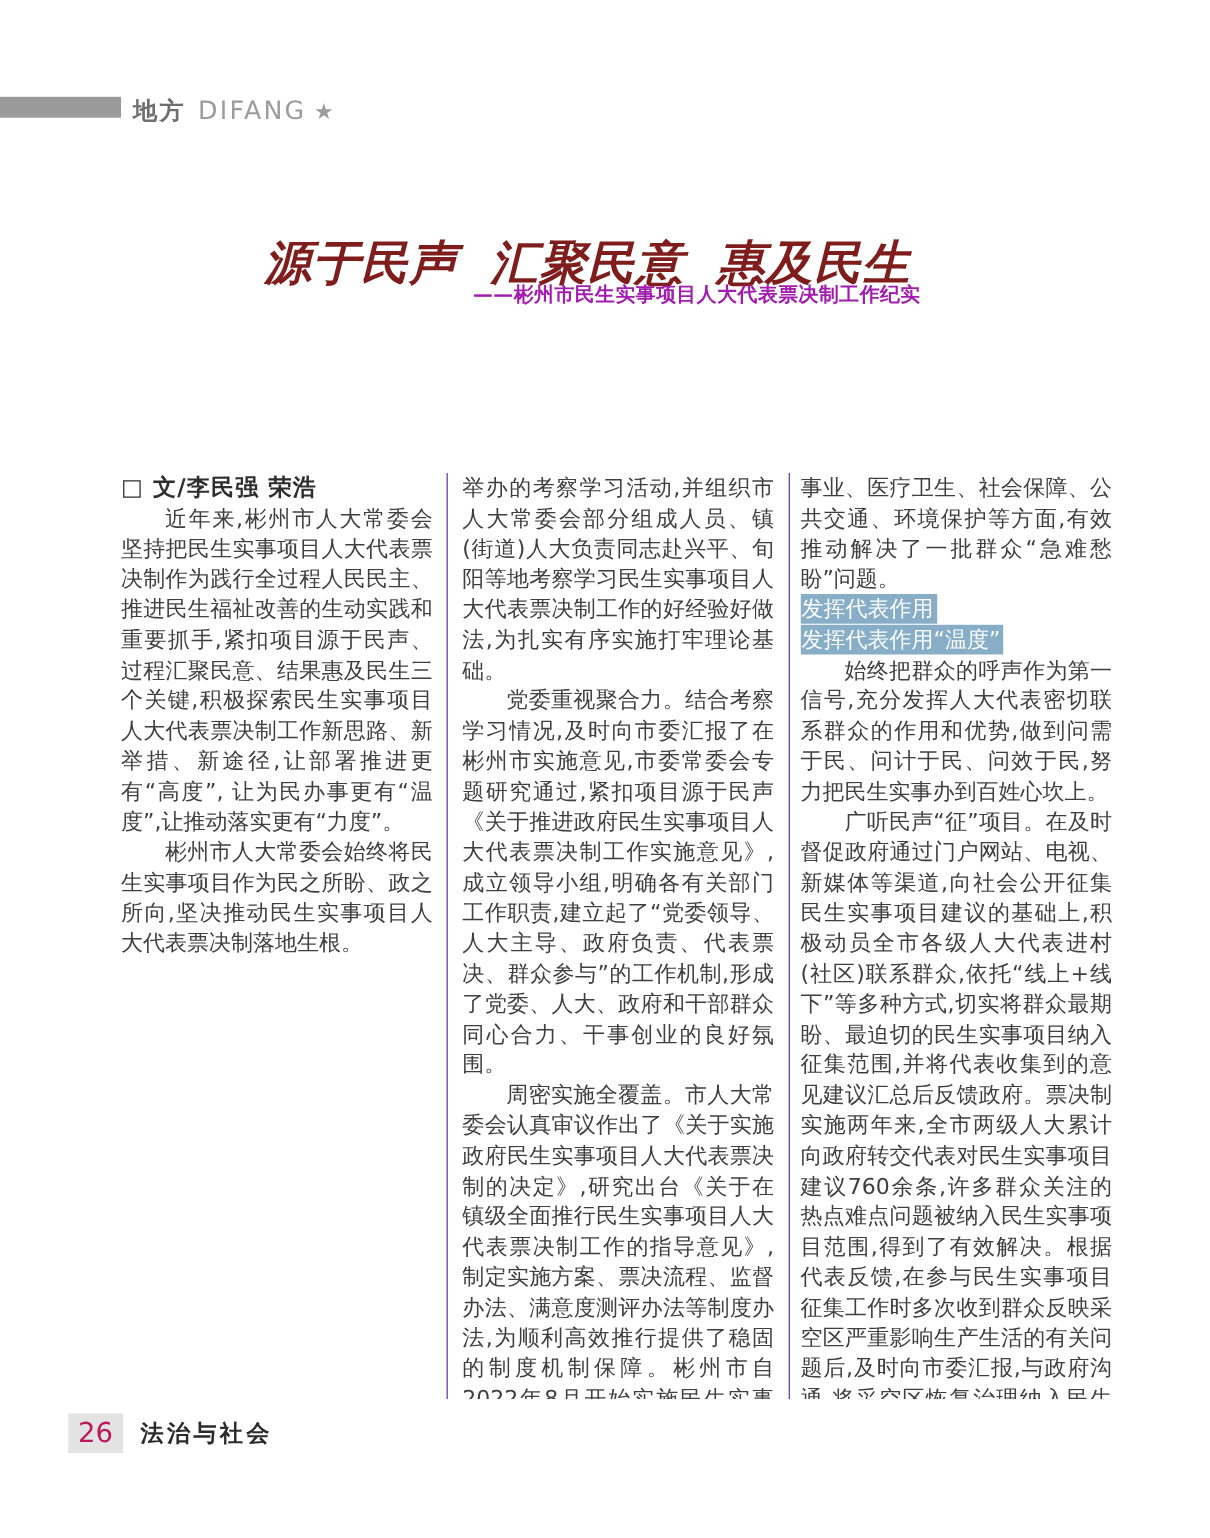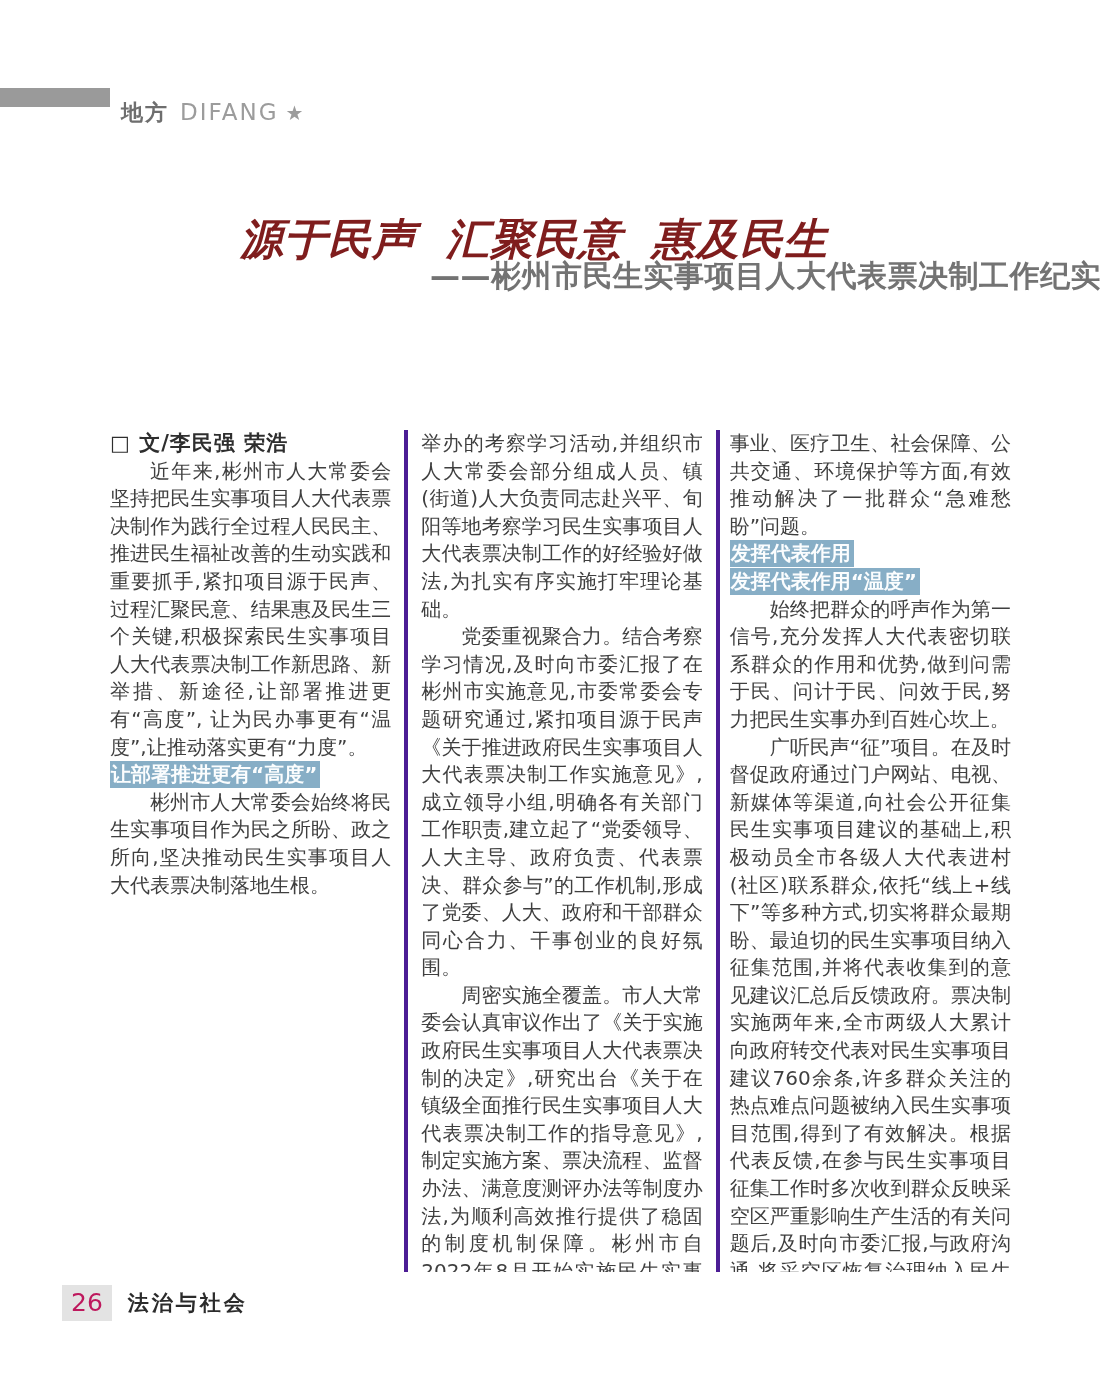--- a/index.html
+++ b/index.html
@@ -14,74 +14,74 @@
     overflow: hidden;
   }
 
   
   .page-header { position: absolute; top: 86px; left: 0; width: 100%; height: 26px; }
   .header-bar {
     position: absolute; left: 0; top: 2px;
     width: 110px; height: 19px;
     background: #9a9a9a;
   }
-  .header-label { position: absolute; left: 121px; top: 12px; white-space: nowrap; }
+  .header-label { position: absolute; left: 121px; top: 0; white-space: nowrap; }
   .header-label .cn { font-size: 22px; font-weight: bold; color: #6e6e6e; letter-spacing: 2px; }
   .header-label .en { font-size: 23px; color: #9c9c9c; letter-spacing: 2px; margin-left: 6px; }
   .header-label .star { font-size: 20px; color: #9c9c9c; margin-left: 2px; }
 
   
   .title {
     position: absolute; left: 240px; top: 211px;
     font-size: 43px; font-weight: bold;
     color: #7f1d1d;
     letter-spacing: 1px;
     word-spacing: 14px;
     white-space: nowrap;
     font-style: italic;
   }
   .subtitle {
     position: absolute; left: 430px; top: 256px;
-    font-size: 30px; font-weight: bold;
-    color: #737373;
+    font-size: 18px; font-weight: bold;
+    color: #a21caf;
     letter-spacing: 0.5px;
     white-space: nowrap;
   }
 
   
   .article {
     position: absolute; left: 110px; top: 430px;
     width: 901px; height: 842px;
     display: flex;
     overflow: hidden;
   }
   .col {
     flex: 1 1 0;
     font-size: 20px;
     line-height: 27.6px;
     color: #3f3f3f;
     overflow: hidden;
   }
-  .col + .col { border-left: 4px solid #4c1d95; }
+  .col + .col { border-left: 1px solid #4c1d95; }
   .col-1 { padding-right: 13px; }
   .col-2 { padding-left: 13px; padding-right: 13px; }
   .col-3 { padding-left: 10px; }
 
   .byline {
     font-size: 21px; font-weight: bold; color: #2e2e2e;
     letter-spacing: 1px;
   }
   .para { text-align: justify; text-justify: inter-ideograph; }
   .indent { text-indent: 2em; }
 
   .hl-line { line-height: 27.6px; }
   .hl {
     background: #87aec6;
     color: #fbfdfe;
-    font-weight: bold;
+    font-weight: normal;
     padding: 1px 3px 2px 1px;
   }
 
   
   .page-footer { position: absolute; left: 62px; top: 1285px; display: flex; align-items: center; }
   .page-num {
     display: inline-block;
     background: #e3e3e3;
     color: #be185d;
     font-size: 25px;
@@ -108,21 +108,20 @@
   </div>
 
   <div class="title">源于民声 汇聚民意 惠及民生</div>
   <div class="subtitle">——彬州市民生实事项目人大代表票决制工作纪实</div>
 
   <div class="article">
 
     <div class="col col-1">
       <div class="byline">□ 文/李民强  荣浩</div>
       <p class="para indent">近年来,彬州市人大常委会坚持把民生实事项目人大代表票决制作为践行全过程人民民主、推进民生福祉改善的生动实践和重要抓手,紧扣项目源于民声、过程汇聚民意、结果惠及民生三个关键,积极探索民生实事项目人大代表票决制工作新思路、新举措、新途径,让部署推进更有“高度”, 让为民办事更有“温度”,让推动落实更有“力度”。</p>
-      <div class="hl-line"><span class="hl">让部署推进更有“高度”</span></div>
       <p class="para indent">彬州市人大常委会始终将民生实事项目作为民之所盼、政之所向,坚决推动民生实事项目人大代表票决制落地生根。</p>
 
     </div>
 
     <div class="col col-2">
       <p class="para">举办的考察学习活动,并组织市人大常委会部分组成人员、镇(街道)人大负责同志赴兴平、旬阳等地考察学习民生实事项目人大代表票决制工作的好经验好做法,为扎实有序实施打牢理论基础。</p>
       <p class="para indent">党委重视聚合力。结合考察学习情况,及时向市委汇报了在彬州市实施意见,市委常委会专题研究通过,紧扣项目源于民声《关于推进政府民生实事项目人大代表票决制工作实施意见》,成立领导小组,明确各有关部门工作职责,建立起了“党委领导、人大主导、政府负责、代表票决、群众参与”的工作机制,形成了党委、人大、政府和干部群众同心合力、干事创业的良好氛围。</p>
       <p class="para indent">周密实施全覆盖。市人大常委会认真审议作出了《关于实施政府民生实事项目人大代表票决制的决定》,研究出台《关于在镇级全面推行民生实事项目人大代表票决制工作的指导意见》,制定实施方案、票决流程、监督办法、满意度测评办法等制度办法,为顺利高效推行提供了稳固的制度机制保障。彬州市自2022年8月开始实施民生实事项目人大代表票决制以来,市级累计票决项目20个,10个镇(街道)累计票决(会商)产生民生实事项目117个,民生实事项目人大代表票决(会商)制实现了市镇两级全覆盖,项目主要涉及教育</p>
     </div>
 

